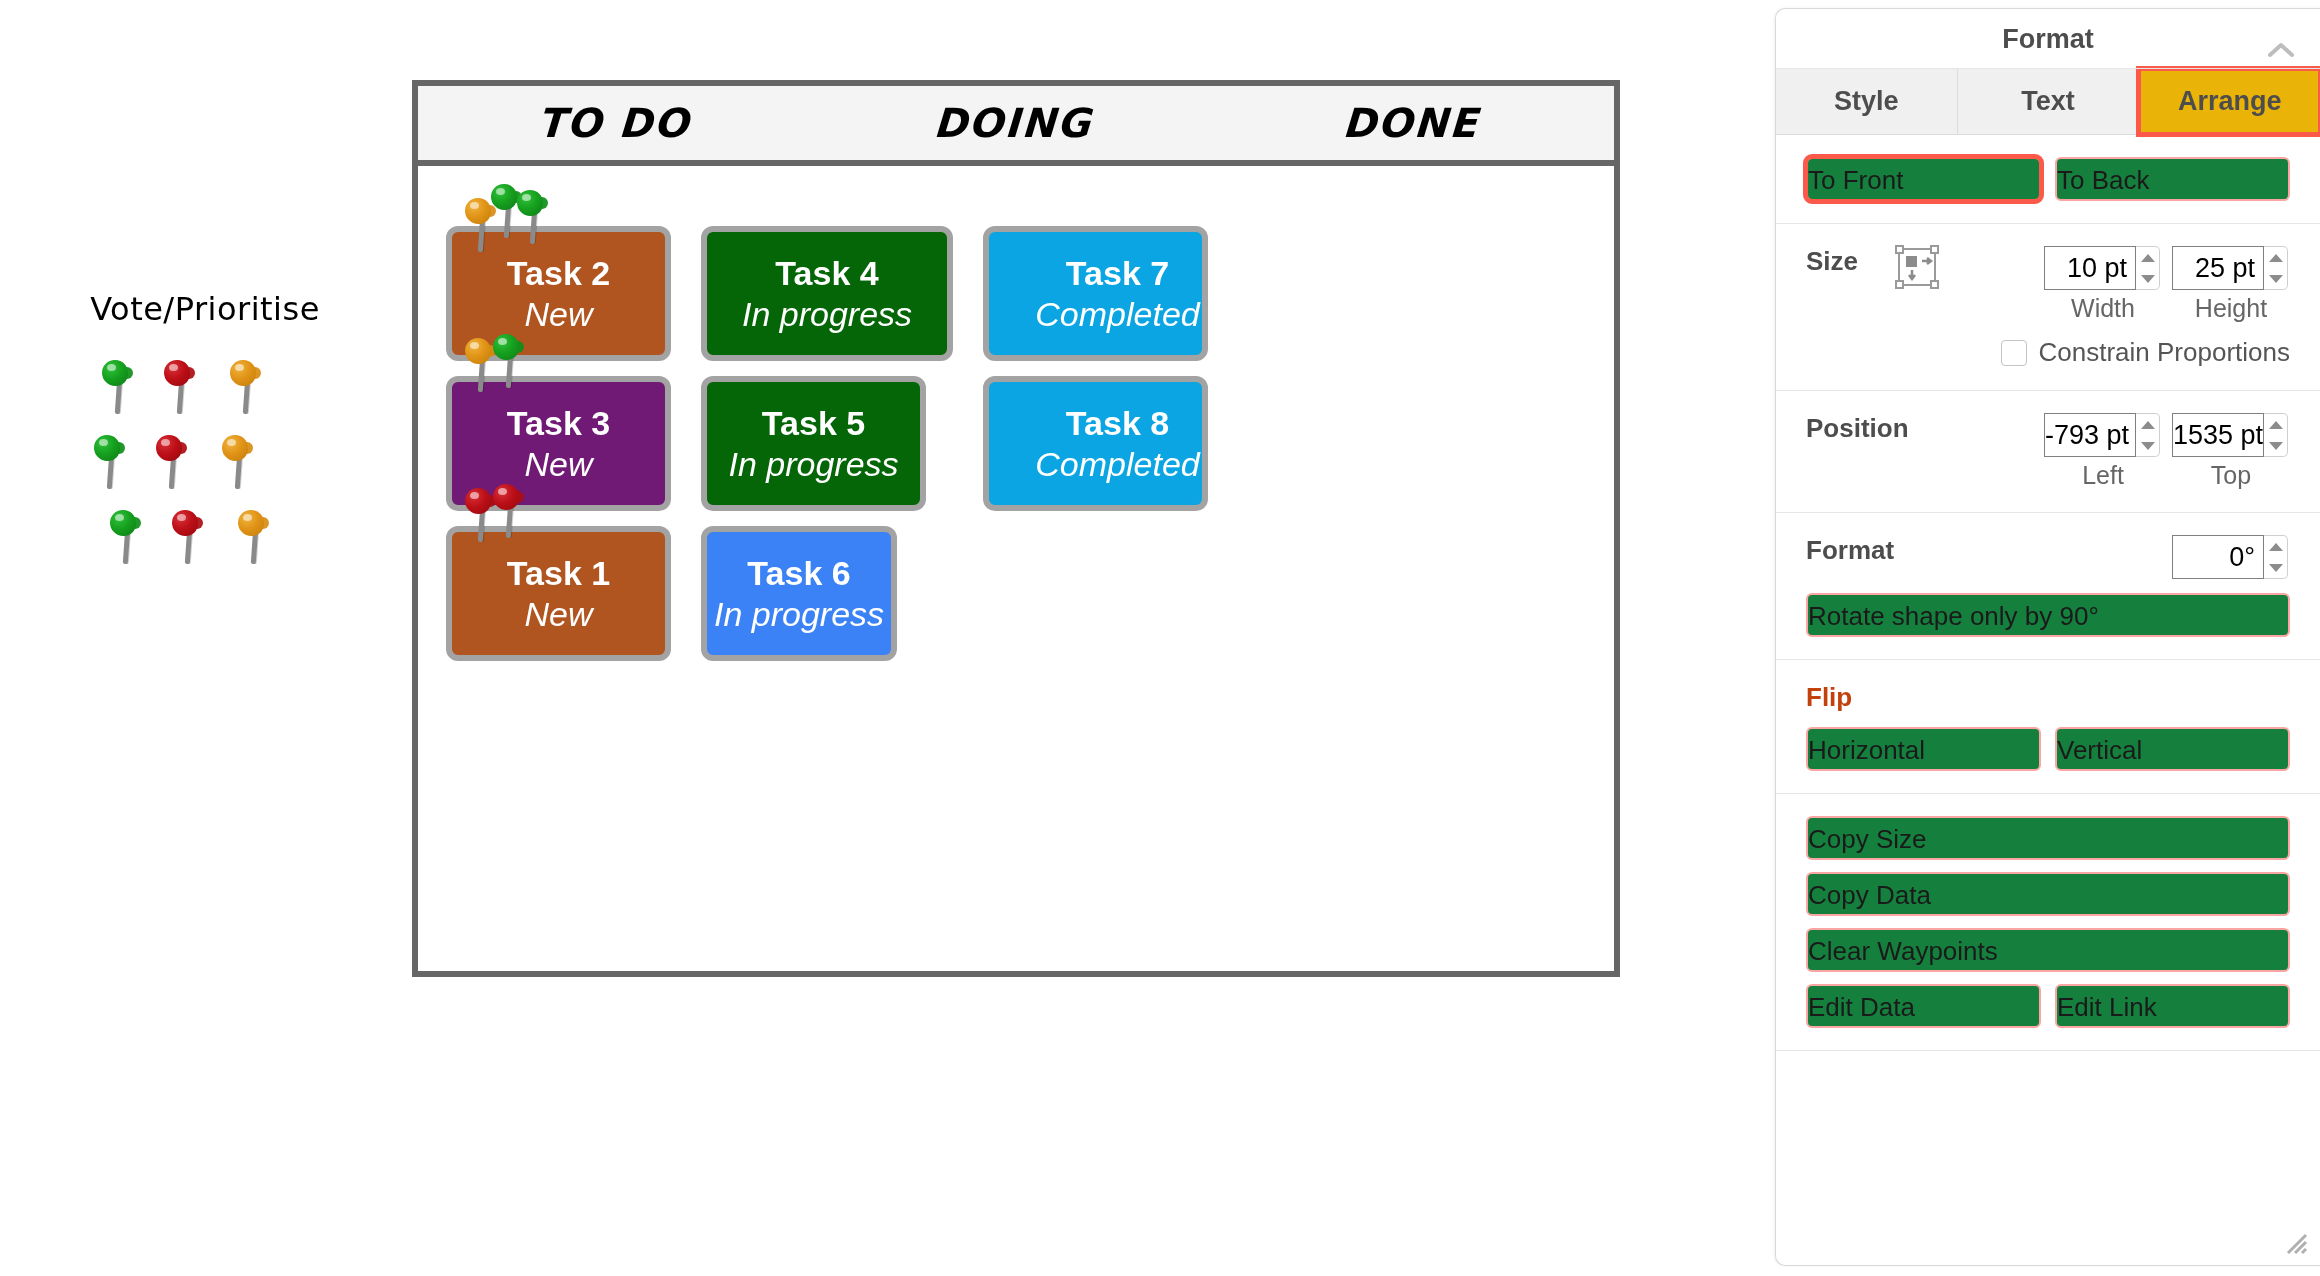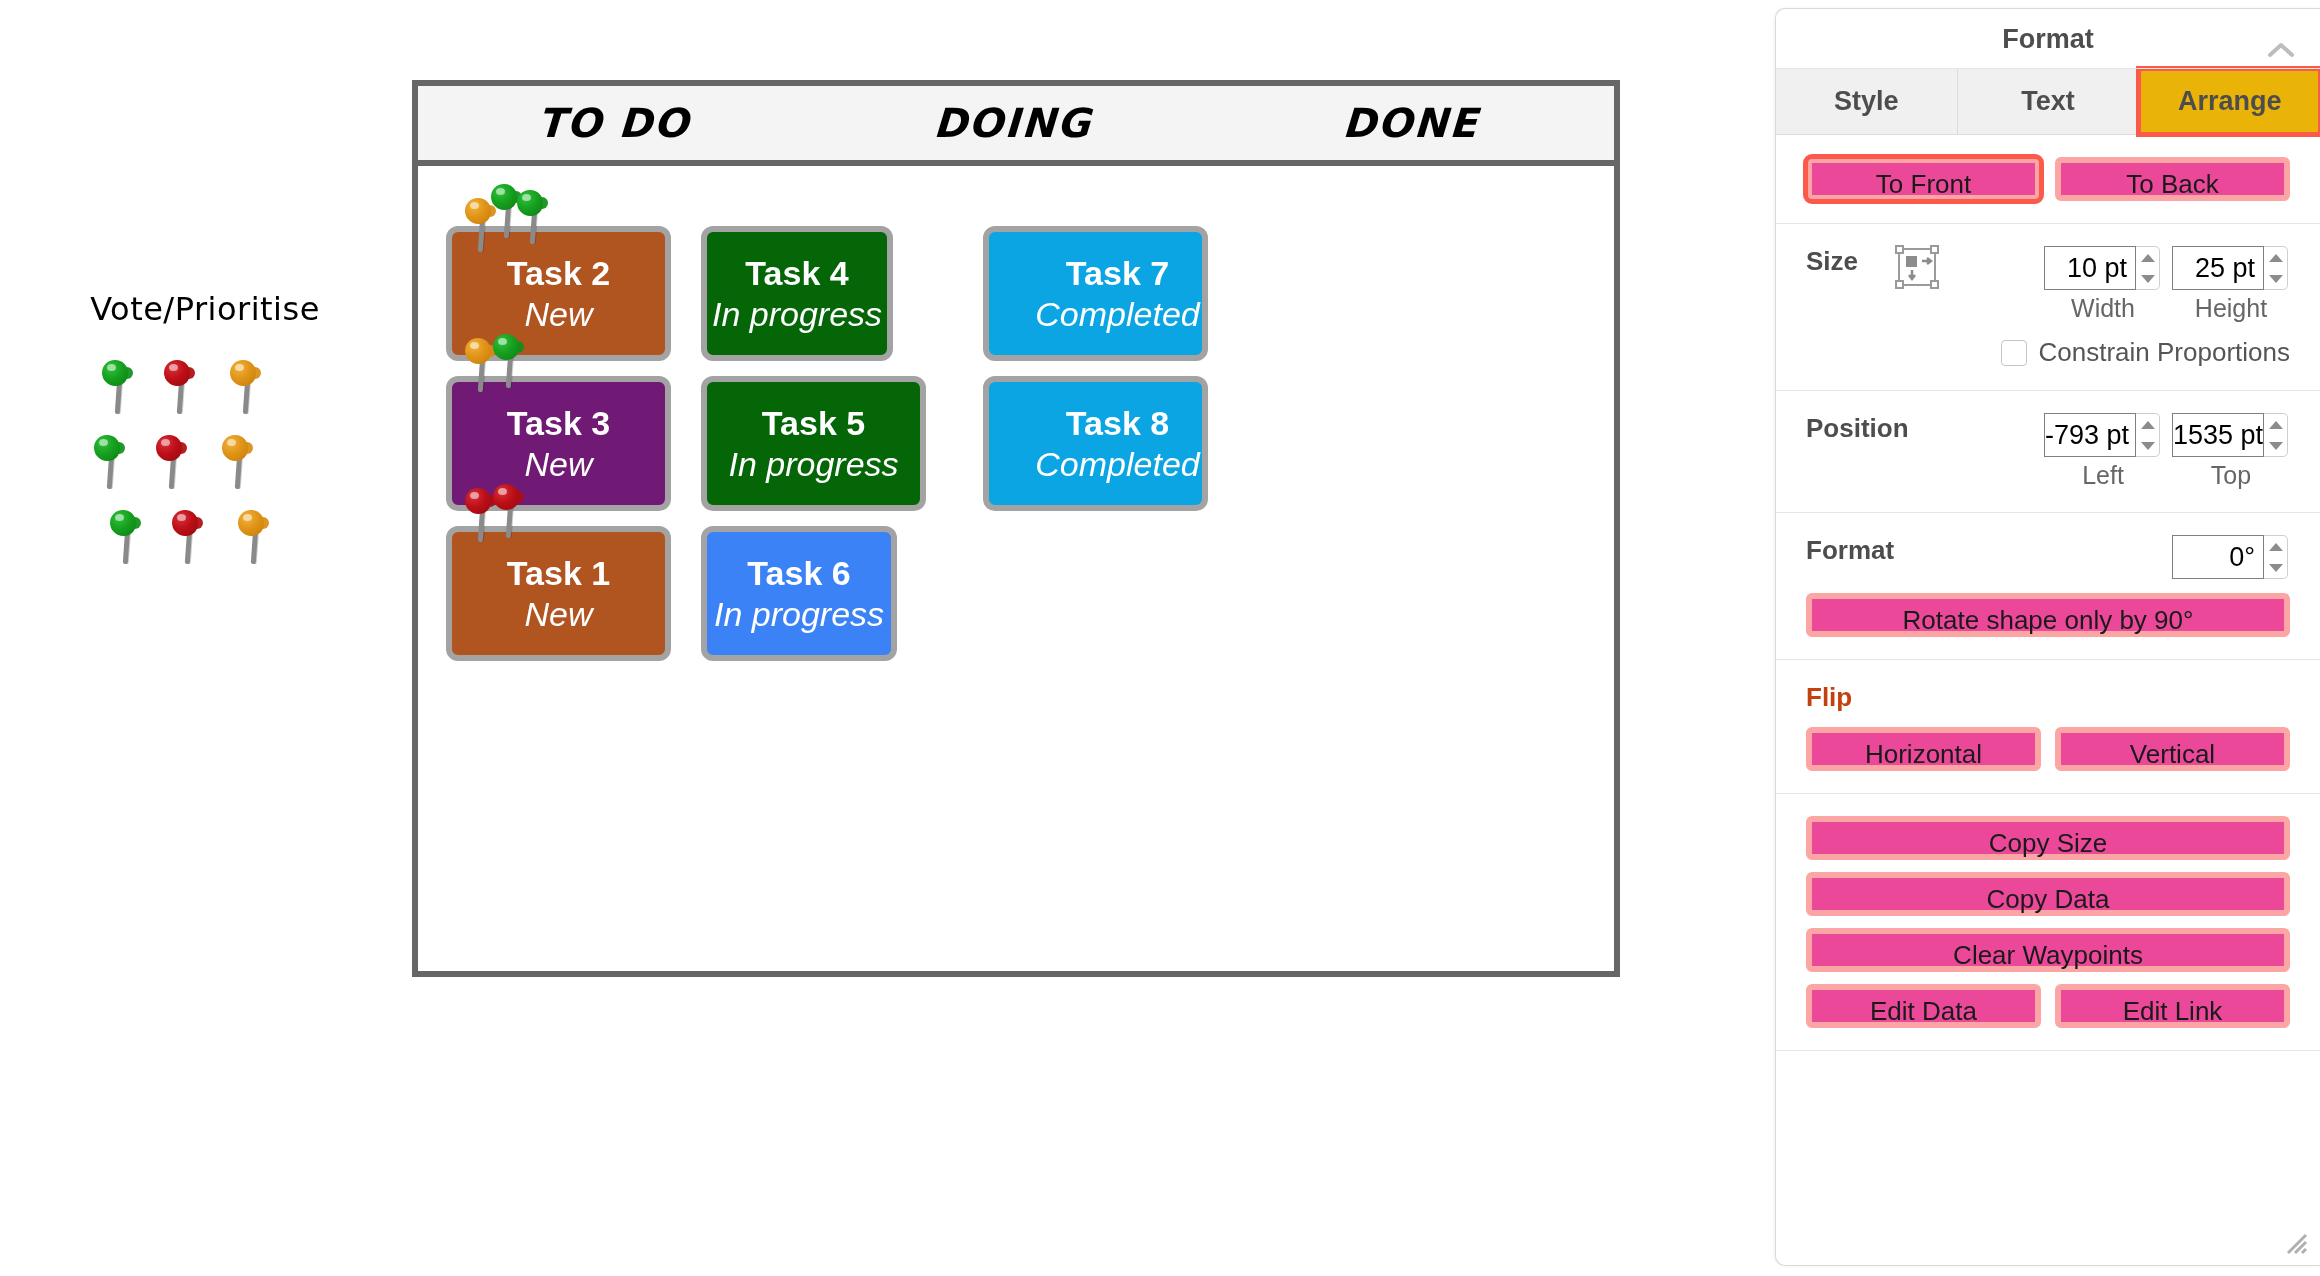--- a/index.html
+++ b/index.html
@@ -102,22 +102,22 @@
     flex: 1 1 0; display: flex; align-items: center; justify-content: center;
     font-size: 27px; font-weight: 700; color: #4d4d4d;
     background: #f0f0f0; border-right: 1px solid #dcdcdc; cursor: pointer;
   }
   .tab:last-child { border-right: none; }
   .tab.active { background: #eab308; }
   .hl-box { outline: 5px solid #fb5a4b; outline-offset: -2px; }
 
   .section { padding: 22px 30px; border-bottom: 1px solid #e6e6e6; position: relative; }
   .btn {
-    border: 6px solid #fca5a5; background: #ec4899; border-radius: 6px;
-    height: 44px; line-height: 42px; text-align: center;
+    border: 2px solid #fca5a5; background: #15803d; border-radius: 6px;
+    height: 44px; line-height: 42px; 
     font-size: 26px; color: #1a1a1a; cursor: pointer;
   }
   .btn-row { display: flex; gap: 14px; }
   .btn-row > .btn { flex: 1 1 0; }
   .sec-label {
     font-size: 26px; font-weight: 700; color: #4d4d4d;
     position: absolute; left: 30px;
   }
   .field-row { display: flex; justify-content: flex-end; align-items: flex-start; gap: 10px; }
   .field { width: 118px; }
@@ -252,21 +252,21 @@
               <div class="needle"></div>
               <div class="nub"></div>
               <div class="head"></div>
             </div>
             <div class="pin red" style="left: 28px; top: 0px;">
               <div class="needle"></div>
               <div class="nub"></div>
               <div class="head"></div>
             </div>
           </div>
-          <div class="card doing" style="left: 283px; top: 60px; width: 192px; height: 135px; background: rgb(5, 102, 8);">
+          <div class="card doing" style="left: 283px; top: 60px; width: 252px; height: 135px; background: rgb(5, 102, 8);">
             <div class="t-title">Task 4</div>
             <div class="t-status">In progress</div>
           </div>
           <div class="card doing" style="left: 283px; top: 210px; width: 225px; height: 135px; background: rgb(5, 102, 8);">
             <div class="t-title">Task 5</div>
             <div class="t-status">In progress</div>
           </div>
           <div class="card doing" style="left: 283px; top: 360px; width: 196px; height: 135px; background: #3b82f6;">
             <div class="t-title">Task 6</div>
             <div class="t-status">In progress</div>

